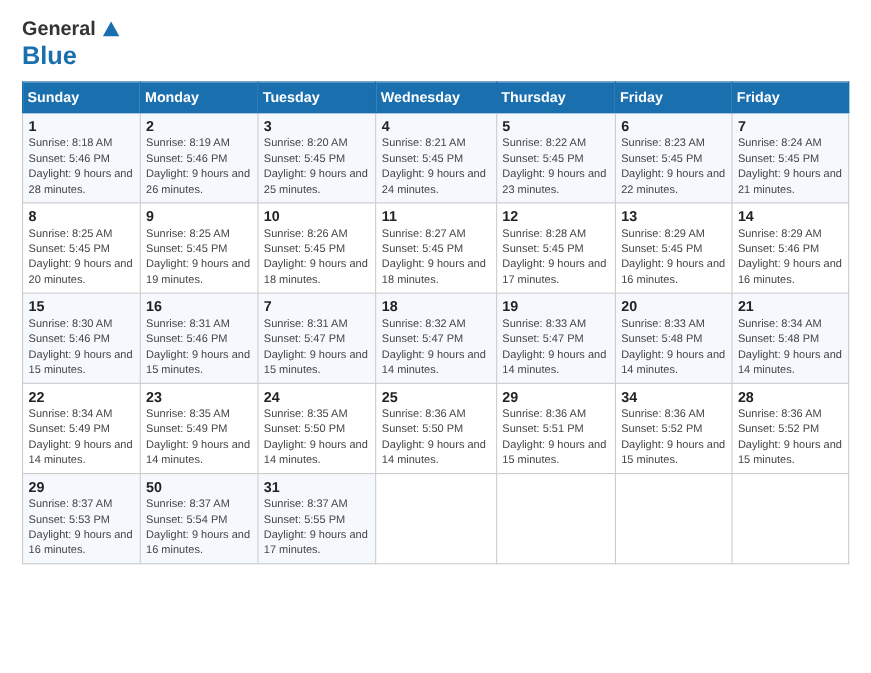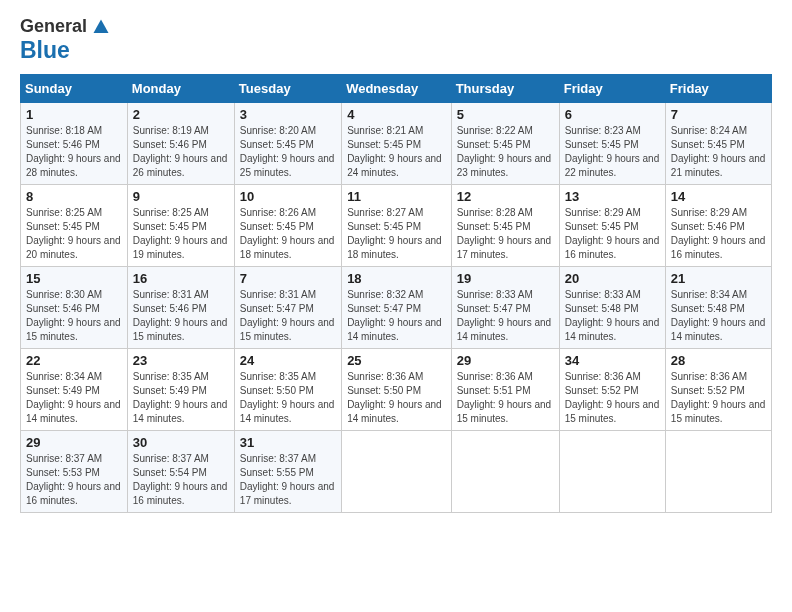--- a/index.html
+++ b/index.html
@@ -154,21 +154,21 @@
         <td><span class="day-num">22</span><span class="day-info">Sunrise: 8:34 AM<br>Sunset: 5:49 PM<br>Daylight: 9 hours and 14 minutes.</span></td>
         <td><span class="day-num">23</span><span class="day-info">Sunrise: 8:35 AM<br>Sunset: 5:49 PM<br>Daylight: 9 hours and 14 minutes.</span></td>
         <td><span class="day-num">24</span><span class="day-info">Sunrise: 8:35 AM<br>Sunset: 5:50 PM<br>Daylight: 9 hours and 14 minutes.</span></td>
         <td><span class="day-num">25</span><span class="day-info">Sunrise: 8:36 AM<br>Sunset: 5:50 PM<br>Daylight: 9 hours and 14 minutes.</span></td>
         <td><span class="day-num">29</span><span class="day-info">Sunrise: 8:36 AM<br>Sunset: 5:51 PM<br>Daylight: 9 hours and 15 minutes.</span></td>
         <td><span class="day-num">34</span><span class="day-info">Sunrise: 8:36 AM<br>Sunset: 5:52 PM<br>Daylight: 9 hours and 15 minutes.</span></td>
         <td><span class="day-num">28</span><span class="day-info">Sunrise: 8:36 AM<br>Sunset: 5:52 PM<br>Daylight: 9 hours and 15 minutes.</span></td>
       </tr>
       <tr>
         <td><span class="day-num">29</span><span class="day-info">Sunrise: 8:37 AM<br>Sunset: 5:53 PM<br>Daylight: 9 hours and 16 minutes.</span></td>
-        <td><span class="day-num">30</span><span class="day-info">Sunrise: 8:37 AM<br>Sunset: 5:54 PM<br>Daylight: 9 hours and 16 minutes.</span></td>
+        <td><span class="day-num">50</span><span class="day-info">Sunrise: 8:37 AM<br>Sunset: 5:54 PM<br>Daylight: 9 hours and 16 minutes.</span></td>
         <td><span class="day-num">31</span><span class="day-info">Sunrise: 8:37 AM<br>Sunset: 5:55 PM<br>Daylight: 9 hours and 17 minutes.</span></td>
         <td class="empty-cell"></td>
         <td class="empty-cell"></td>
         <td class="empty-cell"></td>
         <td class="empty-cell"></td>
       </tr>
     </tbody>
 </table>
 
 </body></html>

